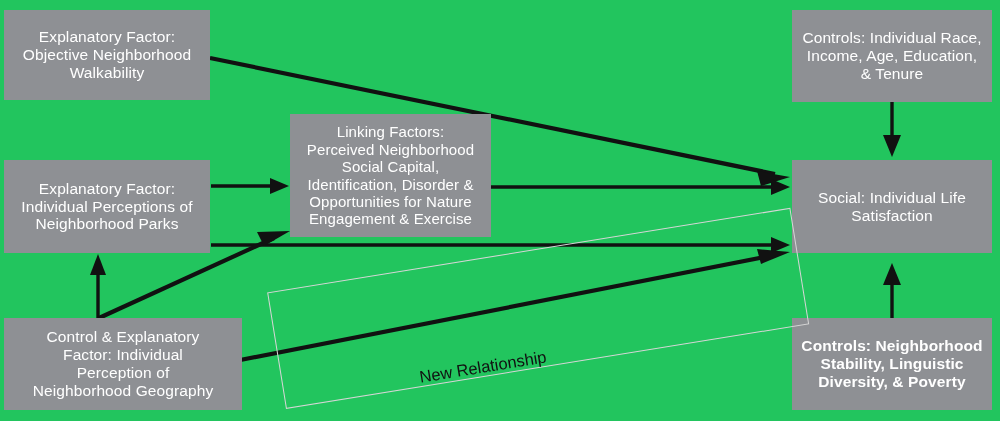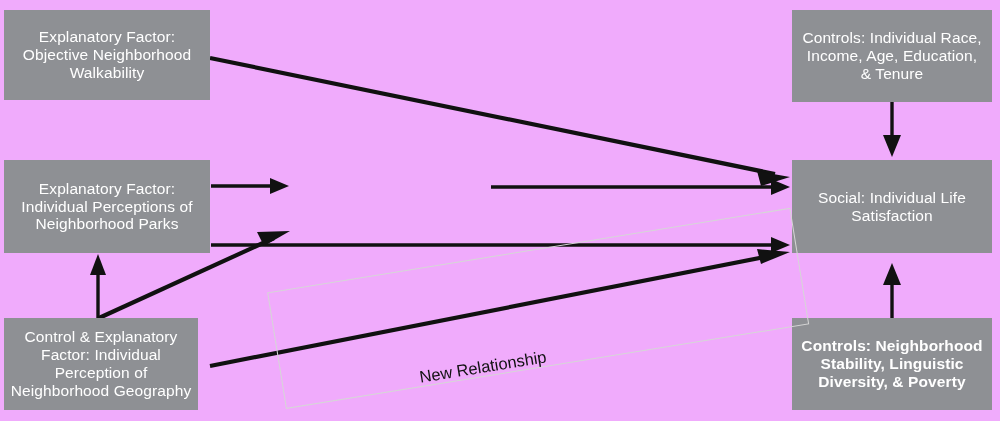--- a/index.html
+++ b/index.html
@@ -4,42 +4,42 @@
 <style>
   html, body {
     margin: 0;
     padding: 0;
     background: #ffffff;
   }
   #canvas {
     position: relative;
     width: 1000px;
     height: 421px;
-    background: #f0abfc;
+    background: #22c55e;
     overflow: hidden;
     font-family: "Liberation Sans", sans-serif;
   }
   .node {
     position: absolute;
     background: #8e9094;
     color: #ffffff;
     display: flex;
     align-items: center;
     justify-content: center;
     text-align: center;
     box-sizing: border-box;
     line-height: 1.16;
     font-size: 15.5px;
     padding: 2px 6px;
     white-space: pre-line;
     letter-spacing: 0.1px;
   }
   #node-walkability   { left: 4px;   top: 10px;  width: 206px; height: 90px; }
   #node-parks         { left: 4px;   top: 160px; width: 206px; height: 93px; }
-  #node-geography     { left: 4px;   top: 318px; width: 194px; height: 92px; text-align: center; }
+  #node-geography     { left: 4px;   top: 318px; width: 238px; height: 92px; text-align: center; }
   #node-linking       { left: 290px; top: 114px; width: 201px; height: 123px; font-size: 15px; }
   #node-controls-ind  { left: 792px; top: 10px;  width: 200px; height: 92px; }
   #node-outcome       { left: 792px; top: 160px; width: 200px; height: 93px; }
   #node-controls-nbhd { left: 792px; top: 318px; width: 200px; height: 92px; font-weight: bold; }
 
   #edges {
     position: absolute;
     left: 0; top: 0;
     width: 1000px;
     height: 421px;
@@ -131,20 +131,26 @@
 
   <div class="node" id="node-parks">Explanatory Factor:
 Individual Perceptions of
 Neighborhood Parks</div>
 
   <div class="node" id="node-geography">Control &amp; Explanatory
 Factor: Individual
 Perception of
 Neighborhood Geography</div>
 
+  <div class="node" id="node-linking">Linking Factors:
+Perceived Neighborhood
+Social Capital,
+Identification, Disorder &amp;
+Opportunities for Nature
+Engagement &amp; Exercise</div>
 
   <div class="node" id="node-controls-ind">Controls: Individual Race,
 Income, Age, Education,
 &amp; Tenure</div>
 
   <div class="node" id="node-outcome">Social: Individual Life
 Satisfaction</div>
 
   <div class="node" id="node-controls-nbhd">Controls: Neighborhood
 Stability, Linguistic

